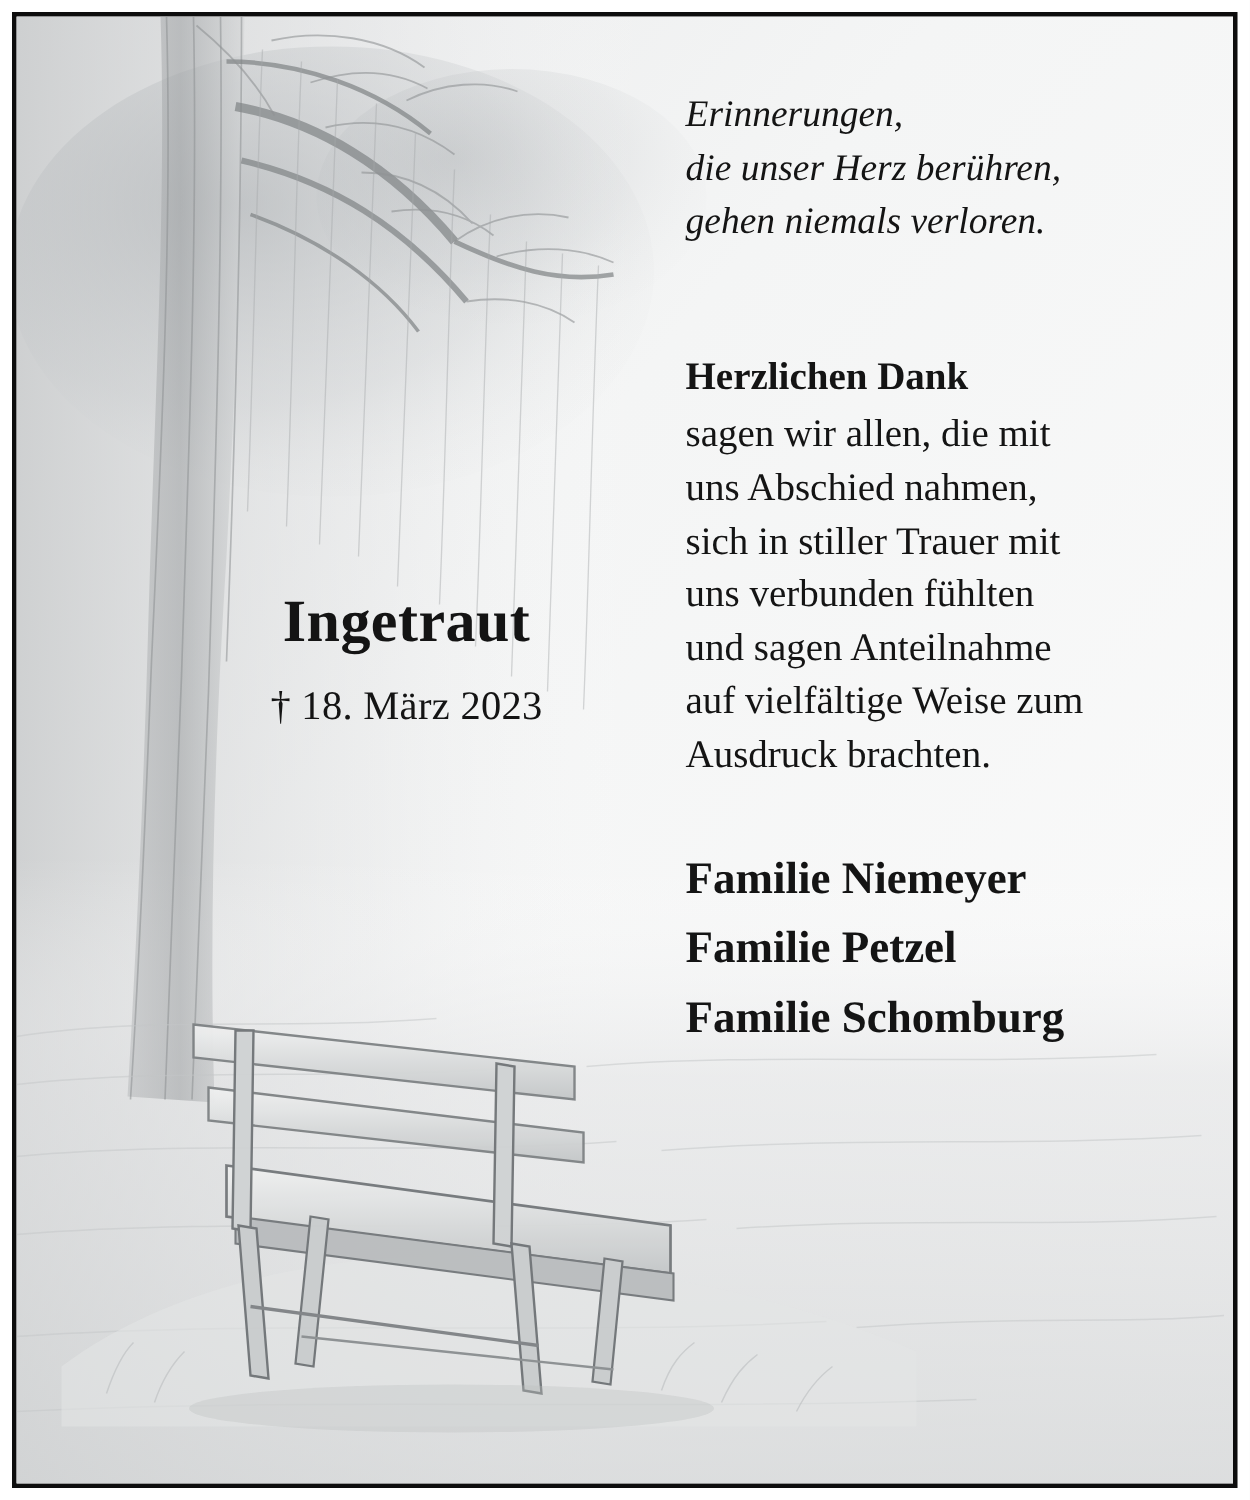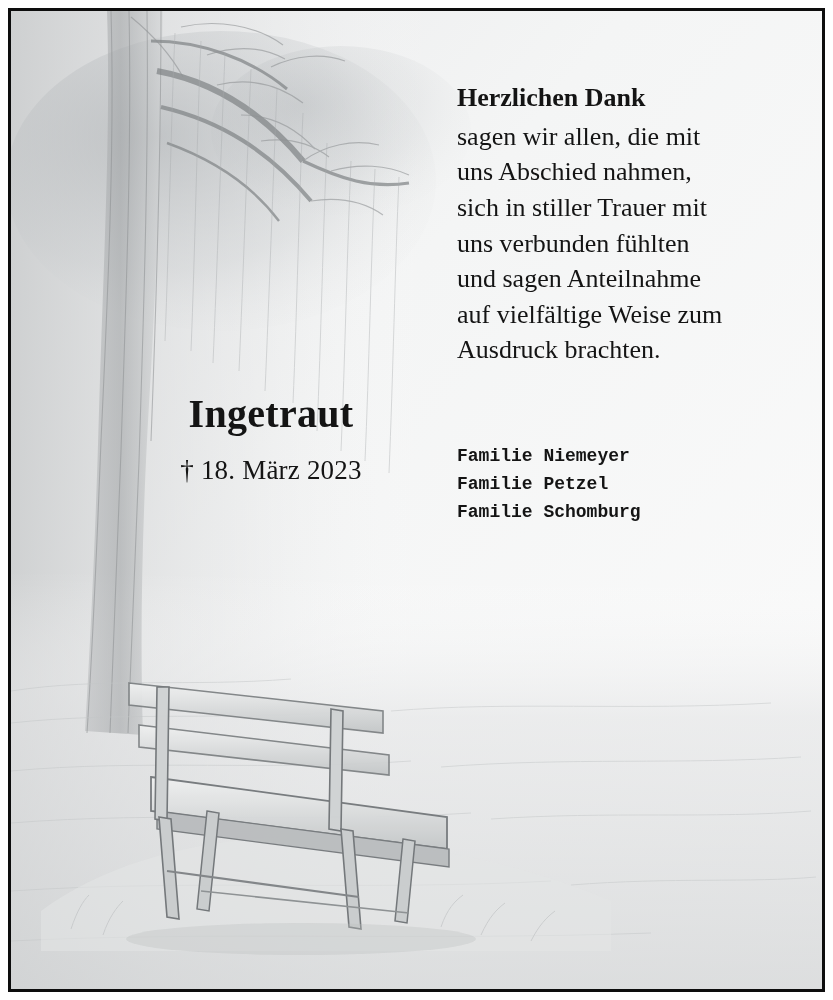--- a/index.html
+++ b/index.html
@@ -81,37 +81,36 @@
     width: 340px;
     color: #141414;
   }
   .verse {
     font-style: italic;
     font-size: 25px;
     line-height: 1.42;
   }
   .verse div { white-space: nowrap; }
   .thanks-heading {
-    margin-top: 22px;
+    margin-top: 68px;
     font-size: 26px;
     font-weight: bold;
     line-height: 1.3;
   }
   .thanks-body {
     margin-top: 4px;
     font-size: 26px;
     line-height: 1.37;
   }
   .thanks-body div { white-space: nowrap; }
   .families {
-    margin-top: 75px;
-    font-size: 18px;
+    margin-top: 42px;
+    font-size: 30px;
     font-weight: bold;
     line-height: 1.55;
-    font-family: Liberation Mono, monospace;
   }
   .families div { white-space: nowrap; }
 </style>
 </head>
 <body>
 
 <div class="notice">
   <div class="frame">
 
     <div class="art">
@@ -250,20 +249,25 @@
         <div class="deceased-name">
           <div>Ingetraut</div>
         </div>
         <div class="death-date">
           <span>†</span>
           <span>18. März 2023</span>
         </div>
       </div>
 
       <div class="right-block">
+        <div class="verse">
+          <div>Erinnerungen,</div>
+          <div>die unser Herz berühren,</div>
+          <div>gehen niemals verloren.</div>
+        </div>
 
         <div class="thanks-heading">Herzlichen Dank</div>
 
         <div class="thanks-body">
           <div>sagen wir allen, die mit</div>
           <div>uns Abschied nahmen,</div>
           <div>sich in stiller Trauer mit</div>
           <div>uns verbunden fühlten</div>
           <div>und sagen Anteilnahme</div>
           <div>auf vielfältige Weise zum</div>

